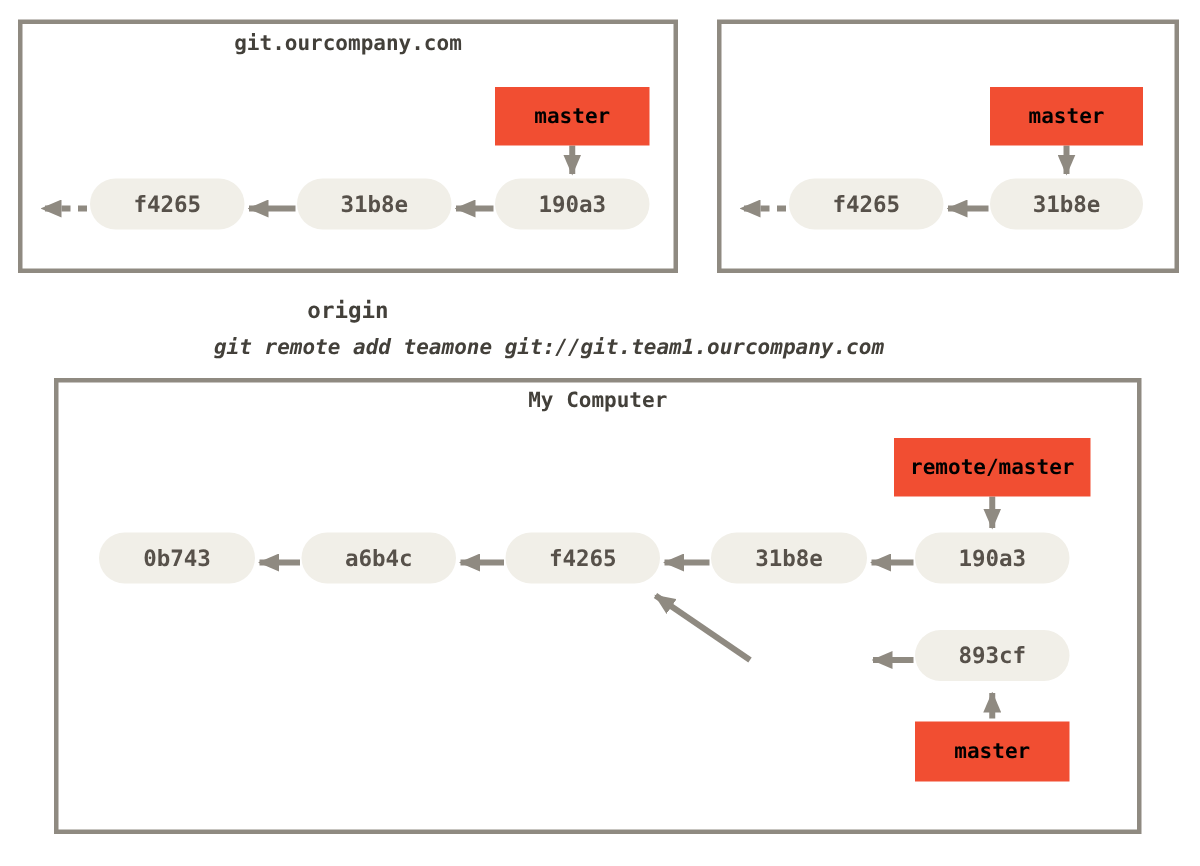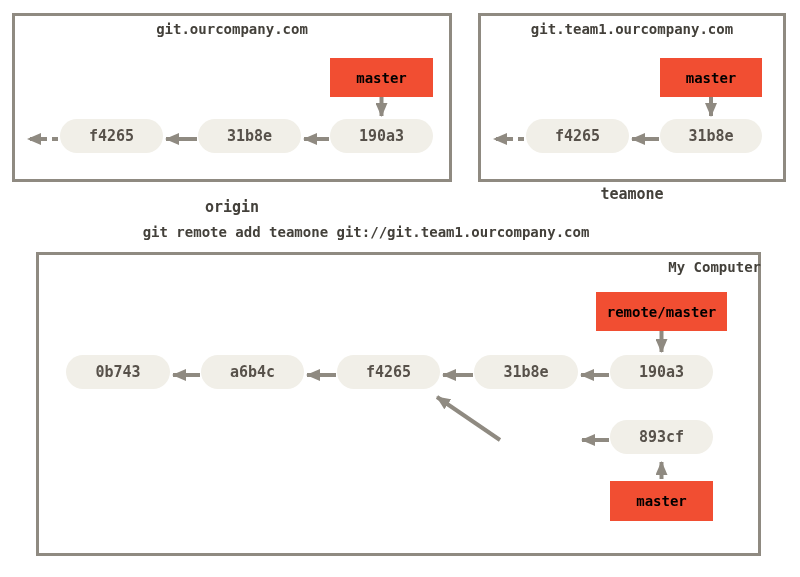--- a/index.html
+++ b/index.html
@@ -14,25 +14,25 @@
           font-family:"DejaVu Sans Mono",monospace;padding-left:12px;}
   .arrows{position:absolute;left:0;top:0;width:800px;height:577px;}
   .repo-box{position:absolute;border:3px solid var(--line-gray);box-sizing:border-box;background:transparent;}
   .box-origin{left:12px;top:13px;width:440px;height:169px;}
   .box-teamone{left:478px;top:13px;width:308px;height:169px;}
   .box-local{left:36px;top:252px;width:725px;height:304px;}
   .repo-title,.repo-name,.command{position:absolute;text-align:center;
       font:bold 14px "DejaVu Sans Mono",monospace;color:var(--text-dark);}
   .t-origin{left:12px;top:21px;width:440px;}
   .t-teamone{left:478px;top:21px;width:308px;}
-  .t-local{left:36px;top:259px;width:725px;text-align:right;}
+  .t-local{left:36px;top:259px;width:725px;}
   .repo-name{font-size:15px;}
   .l-origin{left:12px;top:198px;width:440px;}
   .l-teamone{left:478px;top:185px;width:308px;}
-  .command{left:0;top:224px;width:732px;}
+  .command{left:0;top:224px;width:732px;font-style:italic;}
   .pill{position:absolute;height:34px;background:var(--node-fill);border-radius:20px;
       display:flex;align-items:center;justify-content:center;
       font:bold 15px "DejaVu Sans Mono",monospace;color:var(--node-text);}
   .branch{position:absolute;background:var(--branch-red);color:#000000;
       display:flex;align-items:center;justify-content:center;
       font:bold 14px "DejaVu Sans Mono",monospace;}
   
   .n-o-f4265{left:60px;top:119px;width:103px;}
   .n-o-31b8e{left:198px;top:119px;width:103px;}
   .n-o-190a3{left:330px;top:119px;width:103px;}
@@ -83,24 +83,22 @@
     <line class="arrow-line" x1="200" y1="375" x2="173" y2="375" marker-end="url(#ah)"></line>
     <line class="arrow-line" x1="336" y1="375" x2="307" y2="375" marker-end="url(#ah)"></line>
     <line class="arrow-line" x1="473" y1="375" x2="443" y2="375" marker-end="url(#ah)"></line>
     <line class="arrow-line" x1="609" y1="375" x2="581" y2="375" marker-end="url(#ah)"></line>
     <line class="arrow-line" x1="609" y1="440" x2="582" y2="440" marker-end="url(#ah)"></line>
     <line class="arrow-line" x1="500" y1="440" x2="437" y2="397" marker-end="url(#ah)"></line>
     <line class="arrow-line" x1="661.5" y1="479" x2="661.5" y2="462" marker-end="url(#ah)"></line>
   </svg>
 
   <div class="repo-title t-origin">git.ourcompany.com</div>
-  <div class="repo-title t-teamone">git.team1.ourcompany.com</div>
   <div class="repo-title t-local">My Computer</div>
   <div class="repo-name l-origin">origin</div>
-  <div class="repo-name l-teamone">teamone</div>
   <div class="command">git remote add teamone git://git.team1.ourcompany.com</div>
 
   <div class="pill n-o-f4265">f4265</div>
   <div class="pill n-o-31b8e">31b8e</div>
   <div class="pill n-o-190a3">190a3</div>
   <div class="branch b-o-master">master</div>
 
   <div class="pill n-t-f4265">f4265</div>
   <div class="pill n-t-31b8e">31b8e</div>
   <div class="branch b-t-master">master</div>

